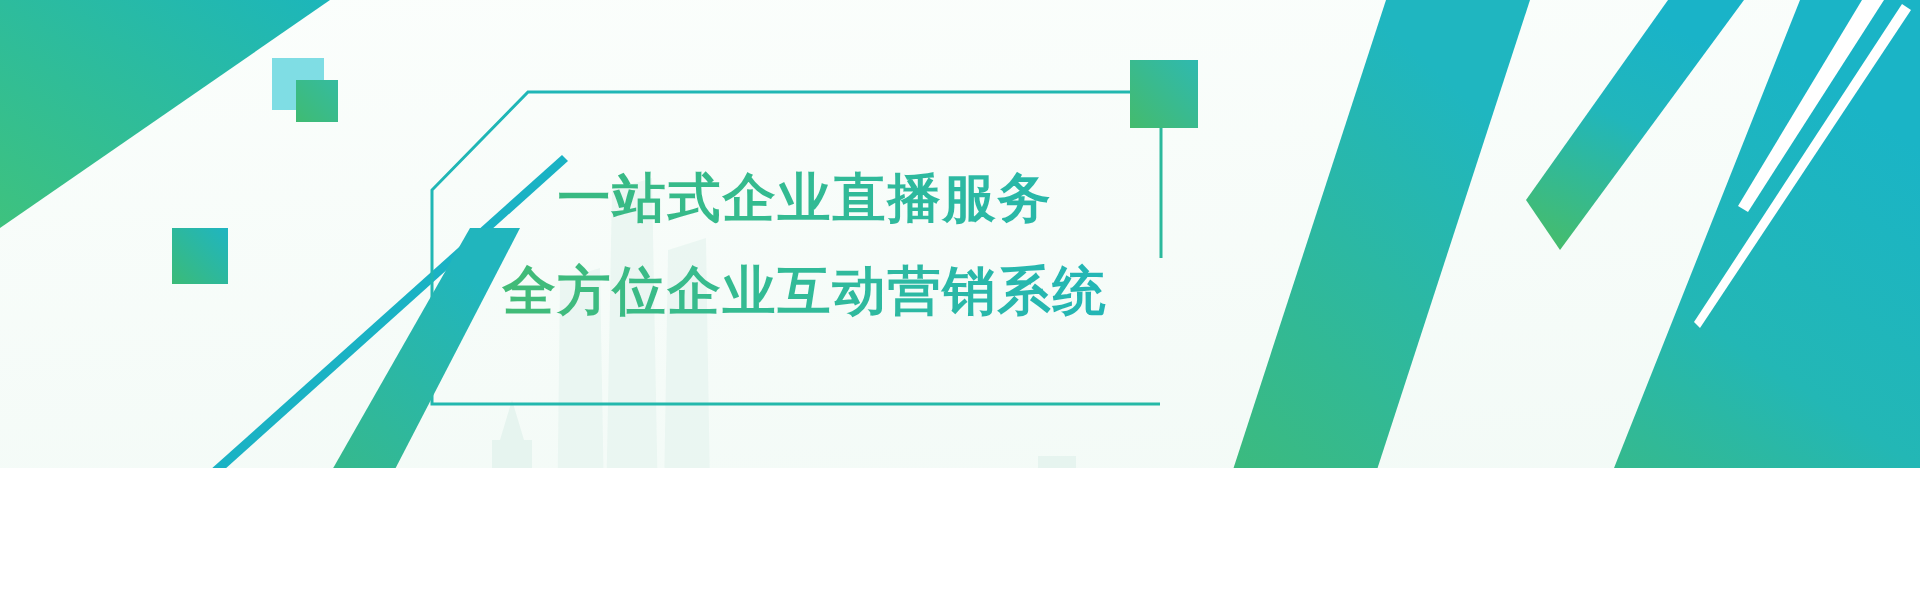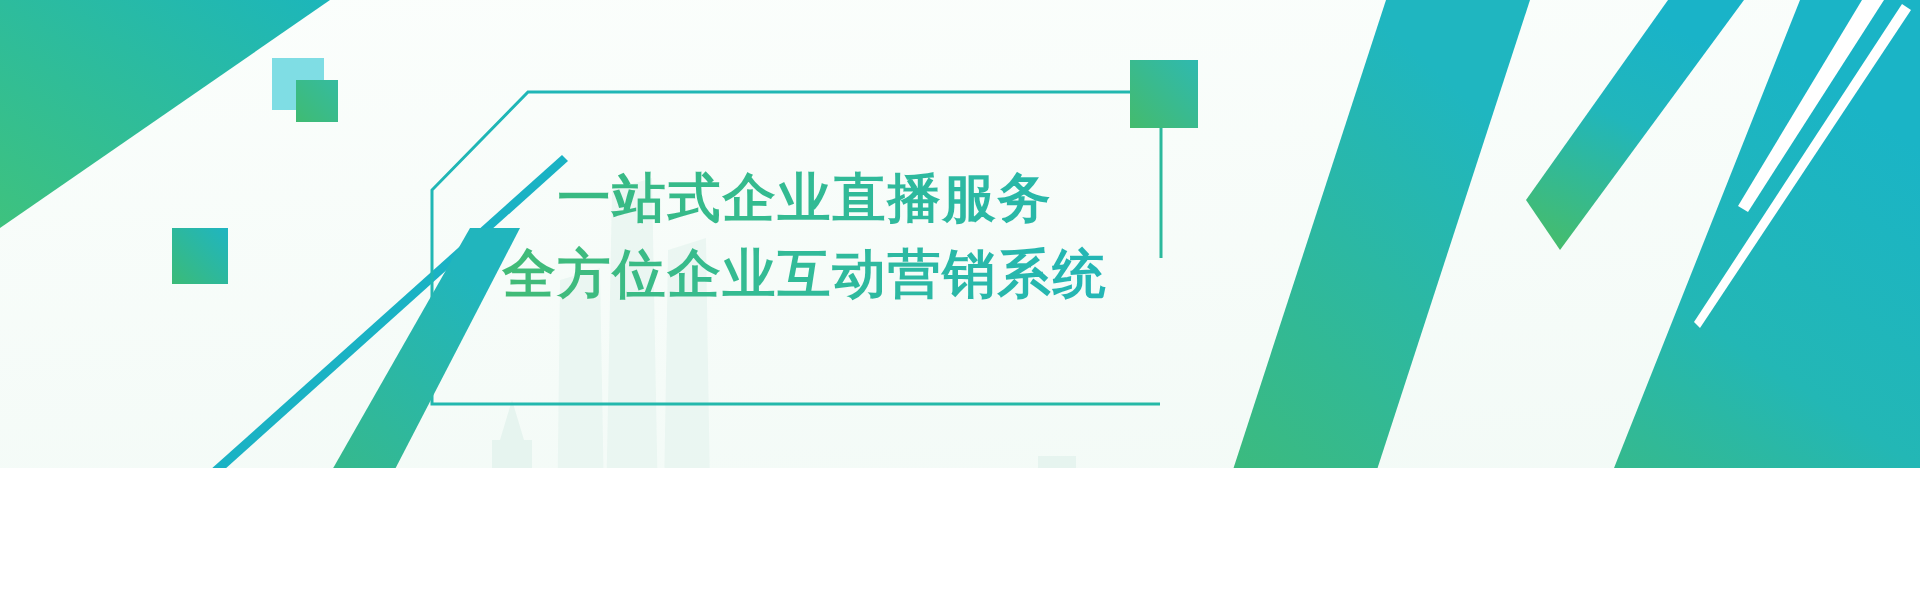--- a/index.html
+++ b/index.html
@@ -45,20 +45,21 @@
     -webkit-background-clip: text;
     background-clip: text;
     color: transparent;
     -webkit-text-fill-color: transparent;
   }
   .headline-line.l2 {
     background: linear-gradient(90deg, #46bb6e 0%, #33bb95 45%, #20b5bd 100%);
     -webkit-background-clip: text;
     background-clip: text;
     color: transparent;
+    margin-top: 17px;
     -webkit-text-fill-color: transparent;
   }
 </style>
 </head>
 <body>
 
 <div id="banner">
 
   <svg class="layer" viewBox="0 0 1920 614" preserveAspectRatio="none" aria-hidden="true">
     <defs>

